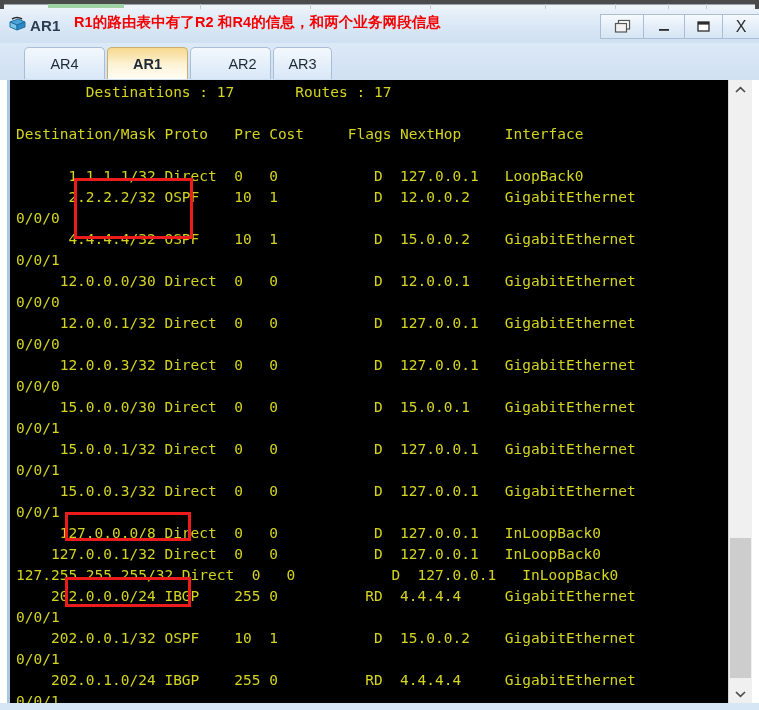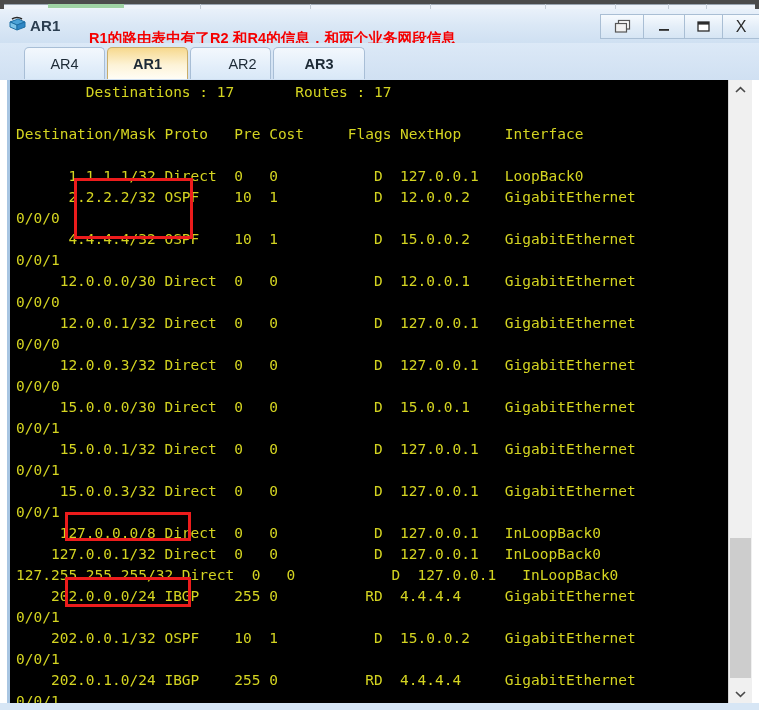--- a/index.html
+++ b/index.html
@@ -68,27 +68,26 @@
   #title-text {
     position: absolute;
     left: 30px; top: 8px;
     font-size: 15px;
     font-weight: 600;
     color: #2c3e50;
     letter-spacing: .2px;
   }
   #annotation {
     position: absolute;
-    left: 74px; top: 20px;
+    left: 74px; top: 4px;
     font-size: 14.5px;
     font-weight: 700;
     color: #f50000;
     white-space: nowrap;
     letter-spacing: .1px;
-    margin-left: 15px;
   }
   .winbtn {
     position: absolute;
     top: 5px;
     height: 25px;
     background: linear-gradient(to bottom,#f6fafe 0%, #e4eef8 50%, #d6e5f4 100%);
     border: 1px solid #a9bed4;
     box-sizing: border-box;
     cursor: default;
   }
@@ -271,21 +270,21 @@
     </div>
     <div class="winbtn" id="btn-close">
       <span class="glyph" style="font-size:16px;font-weight:400;">X</span>
     </div>
   </div>
 
   <div id="tabstrip">
     <div class="tab" style="left:8px;   width:81px;">AR4</div>
     <div class="tab active" style="left:91px;  width:81px;">AR1</div>
     <div class="tab" style="left:174px; width:81px;padding-left:24px;">AR2</div>
-    <div class="tab" style="left:257px; width:92px;font-weight:bold;">AR3</div>
+    <div class="tab" style="left:257px; width:59px;">AR3</div>
   </div>
 
   <div id="terminal">
     <div id="term-inner">
       <pre id="term-text" style="color: rgb(212, 212, 33);">        Destinations : 17       Routes : 17
 
 Destination/Mask Proto   Pre Cost     Flags NextHop     Interface
 
       1.1.1.1/32 Direct  0   0           D  127.0.0.1   LoopBack0
       2.2.2.2/32 OSPF    10  1           D  12.0.0.2    GigabitEthernet

